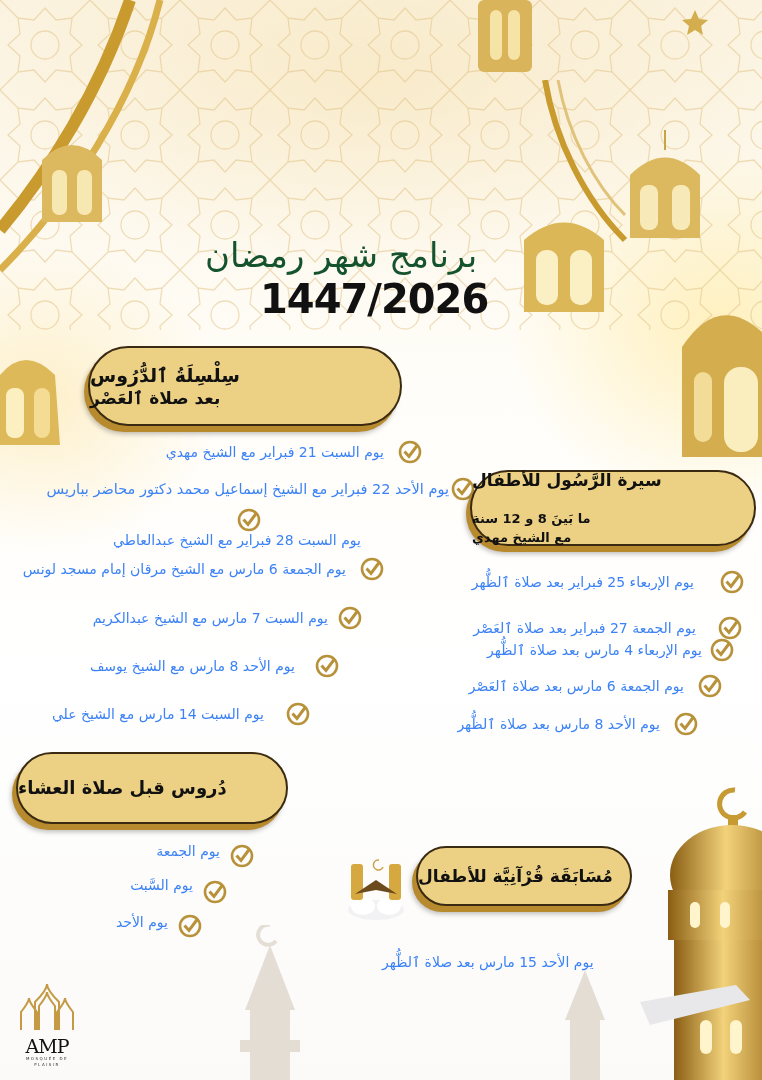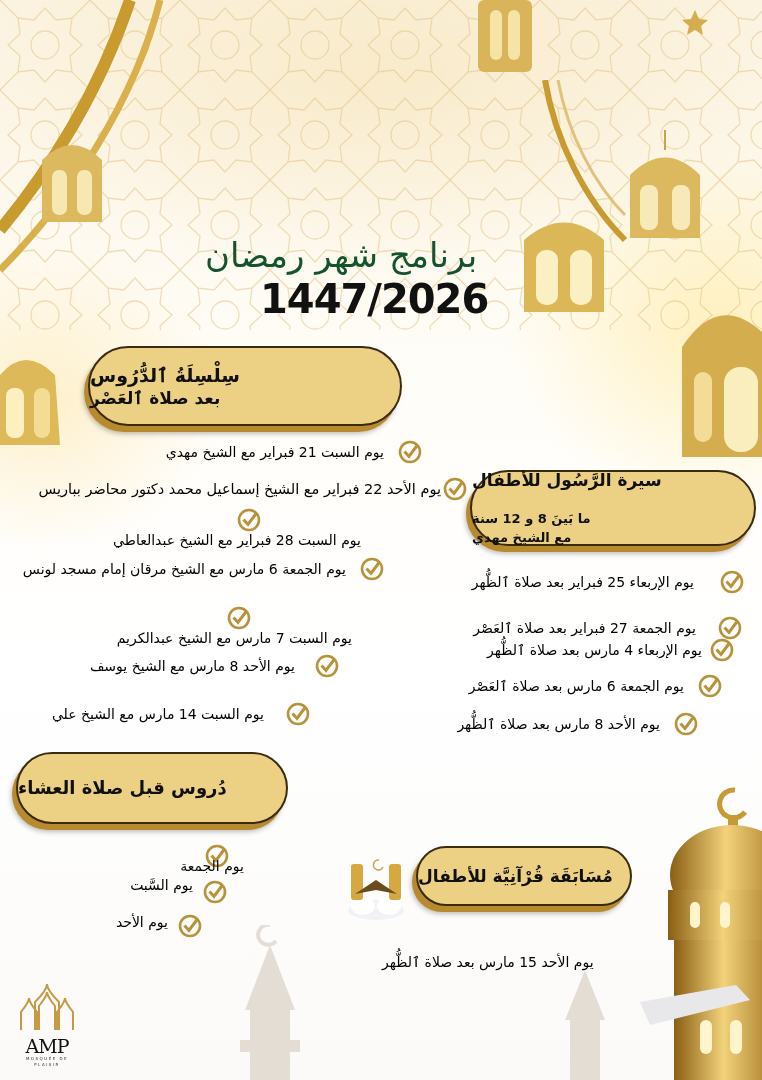--- a/index.html
+++ b/index.html
@@ -45,21 +45,21 @@
     display:flex; flex-direction:column; align-items:flex-end; justify-content:center;
     direction:rtl; font-weight:bold; color:#111; text-align:center;
   }
   .pill .l1 { font-size:19px; line-height:24px; }
   .pill .l2 { font-size:17px; line-height:22px; }
   .pill .l3 { font-size:14px; line-height:19px;margin-top:20px; }
   .pill .l4 { font-size:13px; line-height:18px; margin-top:6px; }
 
   .row {
     position:absolute; display:flex; align-items:center; direction:rtl;
-    font-size:14px; color:#000000; white-space:nowrap;
+    font-size:14px; color:#3b82f6; white-space:nowrap;
   }
   .check {
     width:24px; height:24px; flex:0 0 24px; display:inline-block;
   }
   .row .txt { margin-right:14px; }
   .logo { position:absolute; left:14px; top:980px; width:66px; text-align:center; }
   .logo .amp { font-family:"DejaVu Serif", serif; font-size:19px; color:#111; letter-spacing:-1px; line-height:20px; }
   .logo .sub { font-size:4px; letter-spacing:1.5px; color:#333; line-height:6px; }
 </style>
 </head>
@@ -179,42 +179,42 @@
   <div class="l2">بعد صلاة ٱلعَصْر</div>
 </div>
 
 <div class="row" style="right:340px;top:440px;">
   <svg class="check" viewBox="0 0 24 24">
       <circle cx="12" cy="12" r="10" fill="none" stroke="#b8923a" stroke-width="2.6"></circle>
       <path d="M6.5,11.5 L11,16.5 L19.5,5" fill="none" stroke="#b8923a" stroke-width="3"></path>
     </svg>
   <span class="txt">يوم السبت 21 فبراير مع الشيخ مهدي</span>
 </div>
-<div class="row" style="right:295px;top:477px;">
+<div class="row" style="right:287px;top:477px;">
   <svg class="check" viewBox="0 0 24 24">
       <circle cx="12" cy="12" r="10" fill="none" stroke="#b8923a" stroke-width="2.6"></circle>
       <path d="M6.5,11.5 L11,16.5 L19.5,5" fill="none" stroke="#b8923a" stroke-width="3"></path>
     </svg>
   <span class="txt" style="margin-right:2px;font-size:14.5px;">يوم الأحد 22 فبراير مع الشيخ إسماعيل محمد دكتور محاضر بباريس</span>
 </div>
 <div class="row" style="right:377px;top:508px;flex-direction:column;">
   <svg class="check" viewBox="0 0 24 24">
       <circle cx="12" cy="12" r="10" fill="none" stroke="#b8923a" stroke-width="2.6"></circle>
       <path d="M6.5,11.5 L11,16.5 L19.5,5" fill="none" stroke="#b8923a" stroke-width="3"></path>
     </svg>
   <span class="txt" style="margin-right:24px;">يوم السبت 28 فبراير مع الشيخ عبدالعاطي</span>
 </div>
 <div class="row" style="right:378px;top:557px;">
   <svg class="check" viewBox="0 0 24 24">
       <circle cx="12" cy="12" r="10" fill="none" stroke="#b8923a" stroke-width="2.6"></circle>
       <path d="M6.5,11.5 L11,16.5 L19.5,5" fill="none" stroke="#b8923a" stroke-width="3"></path>
     </svg>
   <span class="txt">يوم الجمعة 6 مارس مع الشيخ مرقان إمام مسجد لونس</span>
 </div>
-<div class="row" style="right:400px;top:606px;flex-direction:column;">
+<div class="row" style="right:400px;top:606px;">
   <svg class="check" viewBox="0 0 24 24">
       <circle cx="12" cy="12" r="10" fill="none" stroke="#b8923a" stroke-width="2.6"></circle>
       <path d="M6.5,11.5 L11,16.5 L19.5,5" fill="none" stroke="#b8923a" stroke-width="3"></path>
     </svg>
   <span class="txt" style="margin-right:10px;">يوم السبت 7 مارس مع الشيخ عبدالكريم</span>
 </div>
 <div class="row" style="right:423px;top:654px;">
   <svg class="check" viewBox="0 0 24 24">
       <circle cx="12" cy="12" r="10" fill="none" stroke="#b8923a" stroke-width="2.6"></circle>
       <path d="M6.5,11.5 L11,16.5 L19.5,5" fill="none" stroke="#b8923a" stroke-width="3"></path>
@@ -268,21 +268,21 @@
       <circle cx="12" cy="12" r="10" fill="none" stroke="#b8923a" stroke-width="2.6"></circle>
       <path d="M6.5,11.5 L11,16.5 L19.5,5" fill="none" stroke="#b8923a" stroke-width="3"></path>
     </svg>
   <span class="txt" style="margin-right:14px;">يوم الأحد 8 مارس بعد صلاة ٱلظُّهر</span>
 </div>
 
 <div class="pill" style="left:16px;top:752px;width:268px;height:68px;">
   <div class="l1" style="font-size:18px;">دُروس قبل صلاة العشاء</div>
 </div>
 
-<div class="row" style="right:508px;top:844px;flex-direction:column;">
+<div class="row" style="right:508px;top:844px;">
   <svg class="check" viewBox="0 0 24 24">
       <circle cx="12" cy="12" r="10" fill="none" stroke="#b8923a" stroke-width="2.6"></circle>
       <path d="M6.5,11.5 L11,16.5 L19.5,5" fill="none" stroke="#b8923a" stroke-width="3"></path>
     </svg>
   <span class="txt" style="margin-right:10px;margin-top:-10px;">يوم الجمعة</span>
 </div>
 <div class="row" style="right:535px;top:880px;">
   <svg class="check" viewBox="0 0 24 24">
       <circle cx="12" cy="12" r="10" fill="none" stroke="#b8923a" stroke-width="2.6"></circle>
       <path d="M6.5,11.5 L11,16.5 L19.5,5" fill="none" stroke="#b8923a" stroke-width="3"></path>

